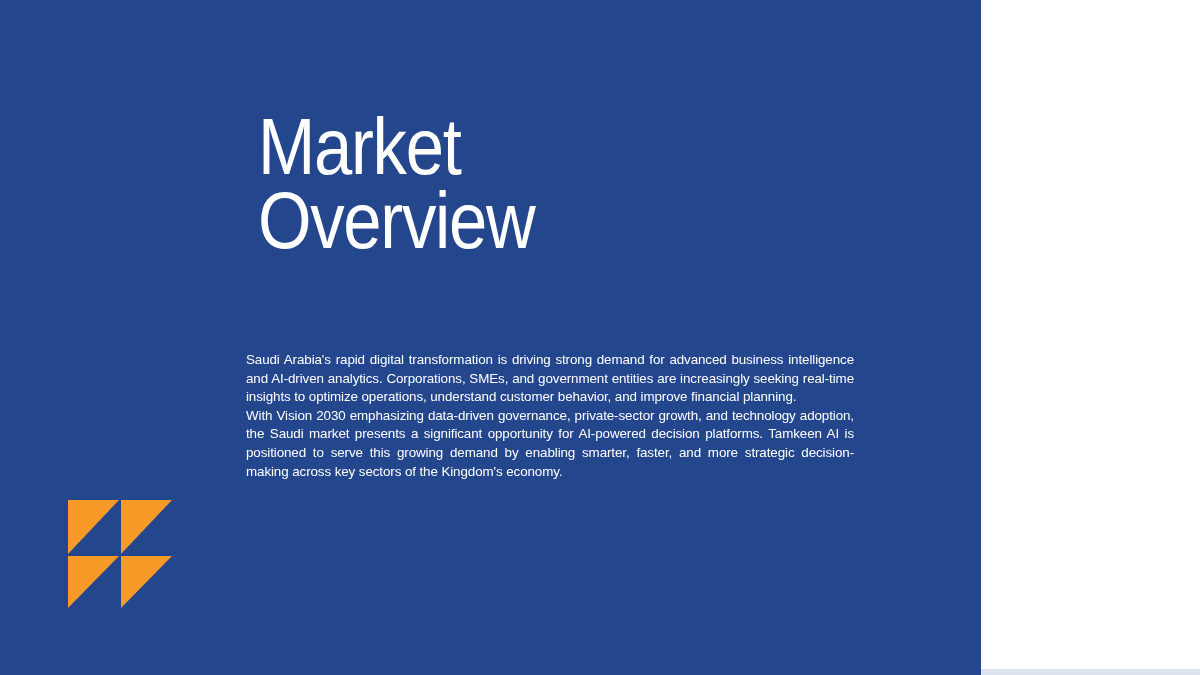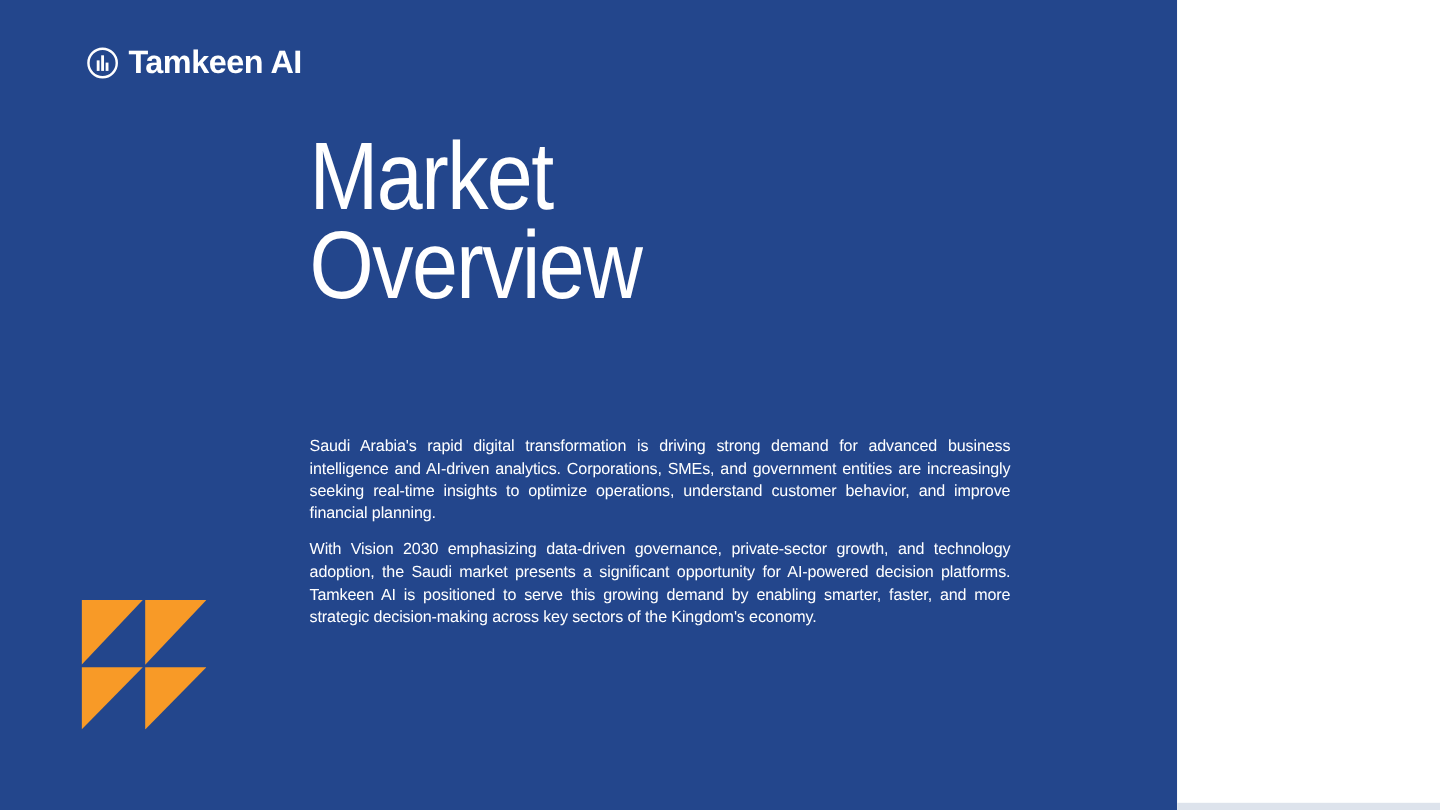--- a/index.html
+++ b/index.html
@@ -92,21 +92,21 @@
     left: 246px;
     top: 351px;
     width: 608px;
     color: #ffffff;
     font-size: 13.4px;
     line-height: 18.6px;
     text-align: justify;
     letter-spacing: -0.1px;
   }
   #body-copy p {
-    margin: 12px;
+    margin: 0;
     text-align: justify;
     text-align-last: left;
   }
 
   
   #motif {
     position: absolute;
     left: 68px;
     top: 500px;
     width: 104px;
@@ -116,29 +116,20 @@
 </style>
 </head>
 <body>
 
 <div id="slide">
 
   <div id="blue-panel"></div>
   <div id="white-panel"></div>
   <div id="bottom-strip"></div>
 
-  <div id="brand">
-    <svg id="brand-mark" viewBox="0 0 32 32">
-      <circle cx="16" cy="16" r="14" fill="none" stroke="#ffffff" stroke-width="2.4"></circle>
-      <rect x="10.2" y="13.4" width="2.8" height="10.4" fill="#ffffff"></rect>
-      <rect x="14.6" y="8.4" width="2.8" height="15.4" fill="#ffffff"></rect>
-      <rect x="19.0" y="15.6" width="2.8" height="8.2" fill="#ffffff"></rect>
-    </svg>
-    <span id="brand-name">Tamkeen AI</span>
-  </div>
 
   <div id="headline">
     <span class="line">Market</span>
     <span class="line">Overview</span>
   </div>
 
   <div id="body-copy">
     <p>Saudi Arabia's rapid digital transformation is driving strong demand for advanced business intelligence and AI-driven analytics. Corporations, SMEs, and government entities are increasingly seeking real-time insights to optimize operations, understand customer behavior, and improve financial planning.</p>
     <p>With Vision 2030 emphasizing data-driven governance, private-sector growth, and technology adoption, the Saudi market presents a significant opportunity for AI-powered decision platforms. Tamkeen AI is positioned to serve this growing demand by enabling smarter, faster, and more strategic decision-making across key sectors of the Kingdom's economy.</p>
   </div>

